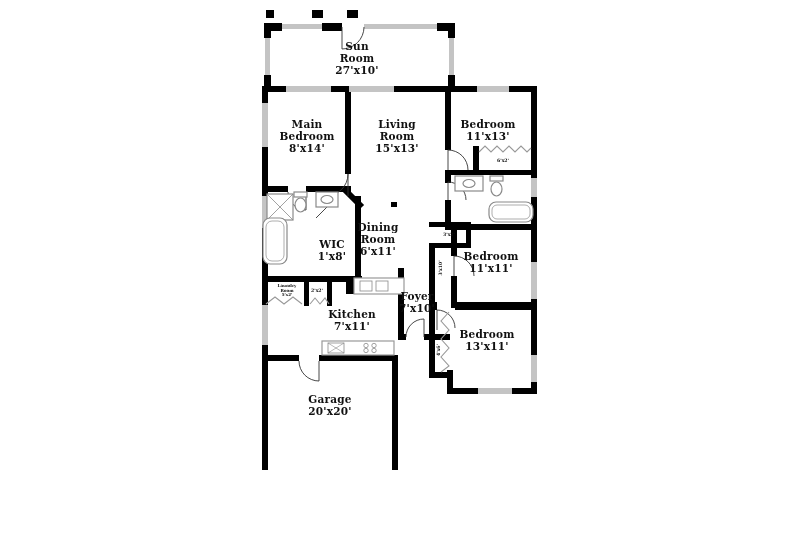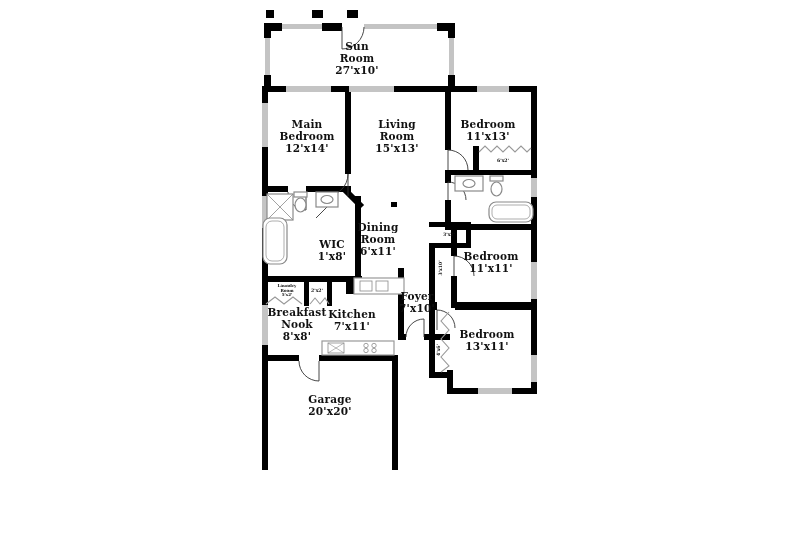--- a/index.html
+++ b/index.html
@@ -171,38 +171,35 @@
       <rect x="376" y="281" width="12" height="10" stroke-width="0.8"></rect>
     </g>
   </g>
 </svg>
 
 <div class="lbl lbl-lg" style="left:357px;top:59px">Sun
 Room
 27'x10'</div>
 <div class="lbl lbl-lg" style="left:307px;top:137px">Main
 Bedroom
-12'x14'</div>
+8'x14'</div>
 <div class="lbl lbl-lg" style="left:397px;top:137px">Living
 Room
 15'x13'</div>
 <div class="lbl lbl-lg" style="left:488px;top:131px">Bedroom
 11'x13'</div>
 <div class="lbl lbl-lg" style="left:332px;top:251px">WIC
 1'x8'</div>
 <div class="lbl lbl-lg" style="left:378px;top:240px">Dining
 Room
 6'x11'</div>
 <div class="lbl lbl-lg" style="left:491px;top:263px">Bedroom
 11'x11'</div>
 <div class="lbl lbl-lg" style="left:417px;top:303px">Foyer
 7'x10'</div>
-<div class="lbl lbl-lg" style="left:297px;top:325px">Breakfast
-Nook
-8'x8'</div>
 <div class="lbl lbl-lg" style="left:352px;top:321px">Kitchen
 7'x11'</div>
 <div class="lbl lbl-lg" style="left:487px;top:341px">Bedroom
 13'x11'</div>
 <div class="lbl lbl-lg" style="left:330px;top:406px">Garage
 20'x20'</div>
 <div class="lbl lbl-xxs" style="left:287px;top:291px">Laundry
 Room
 5'x2'</div>
 

